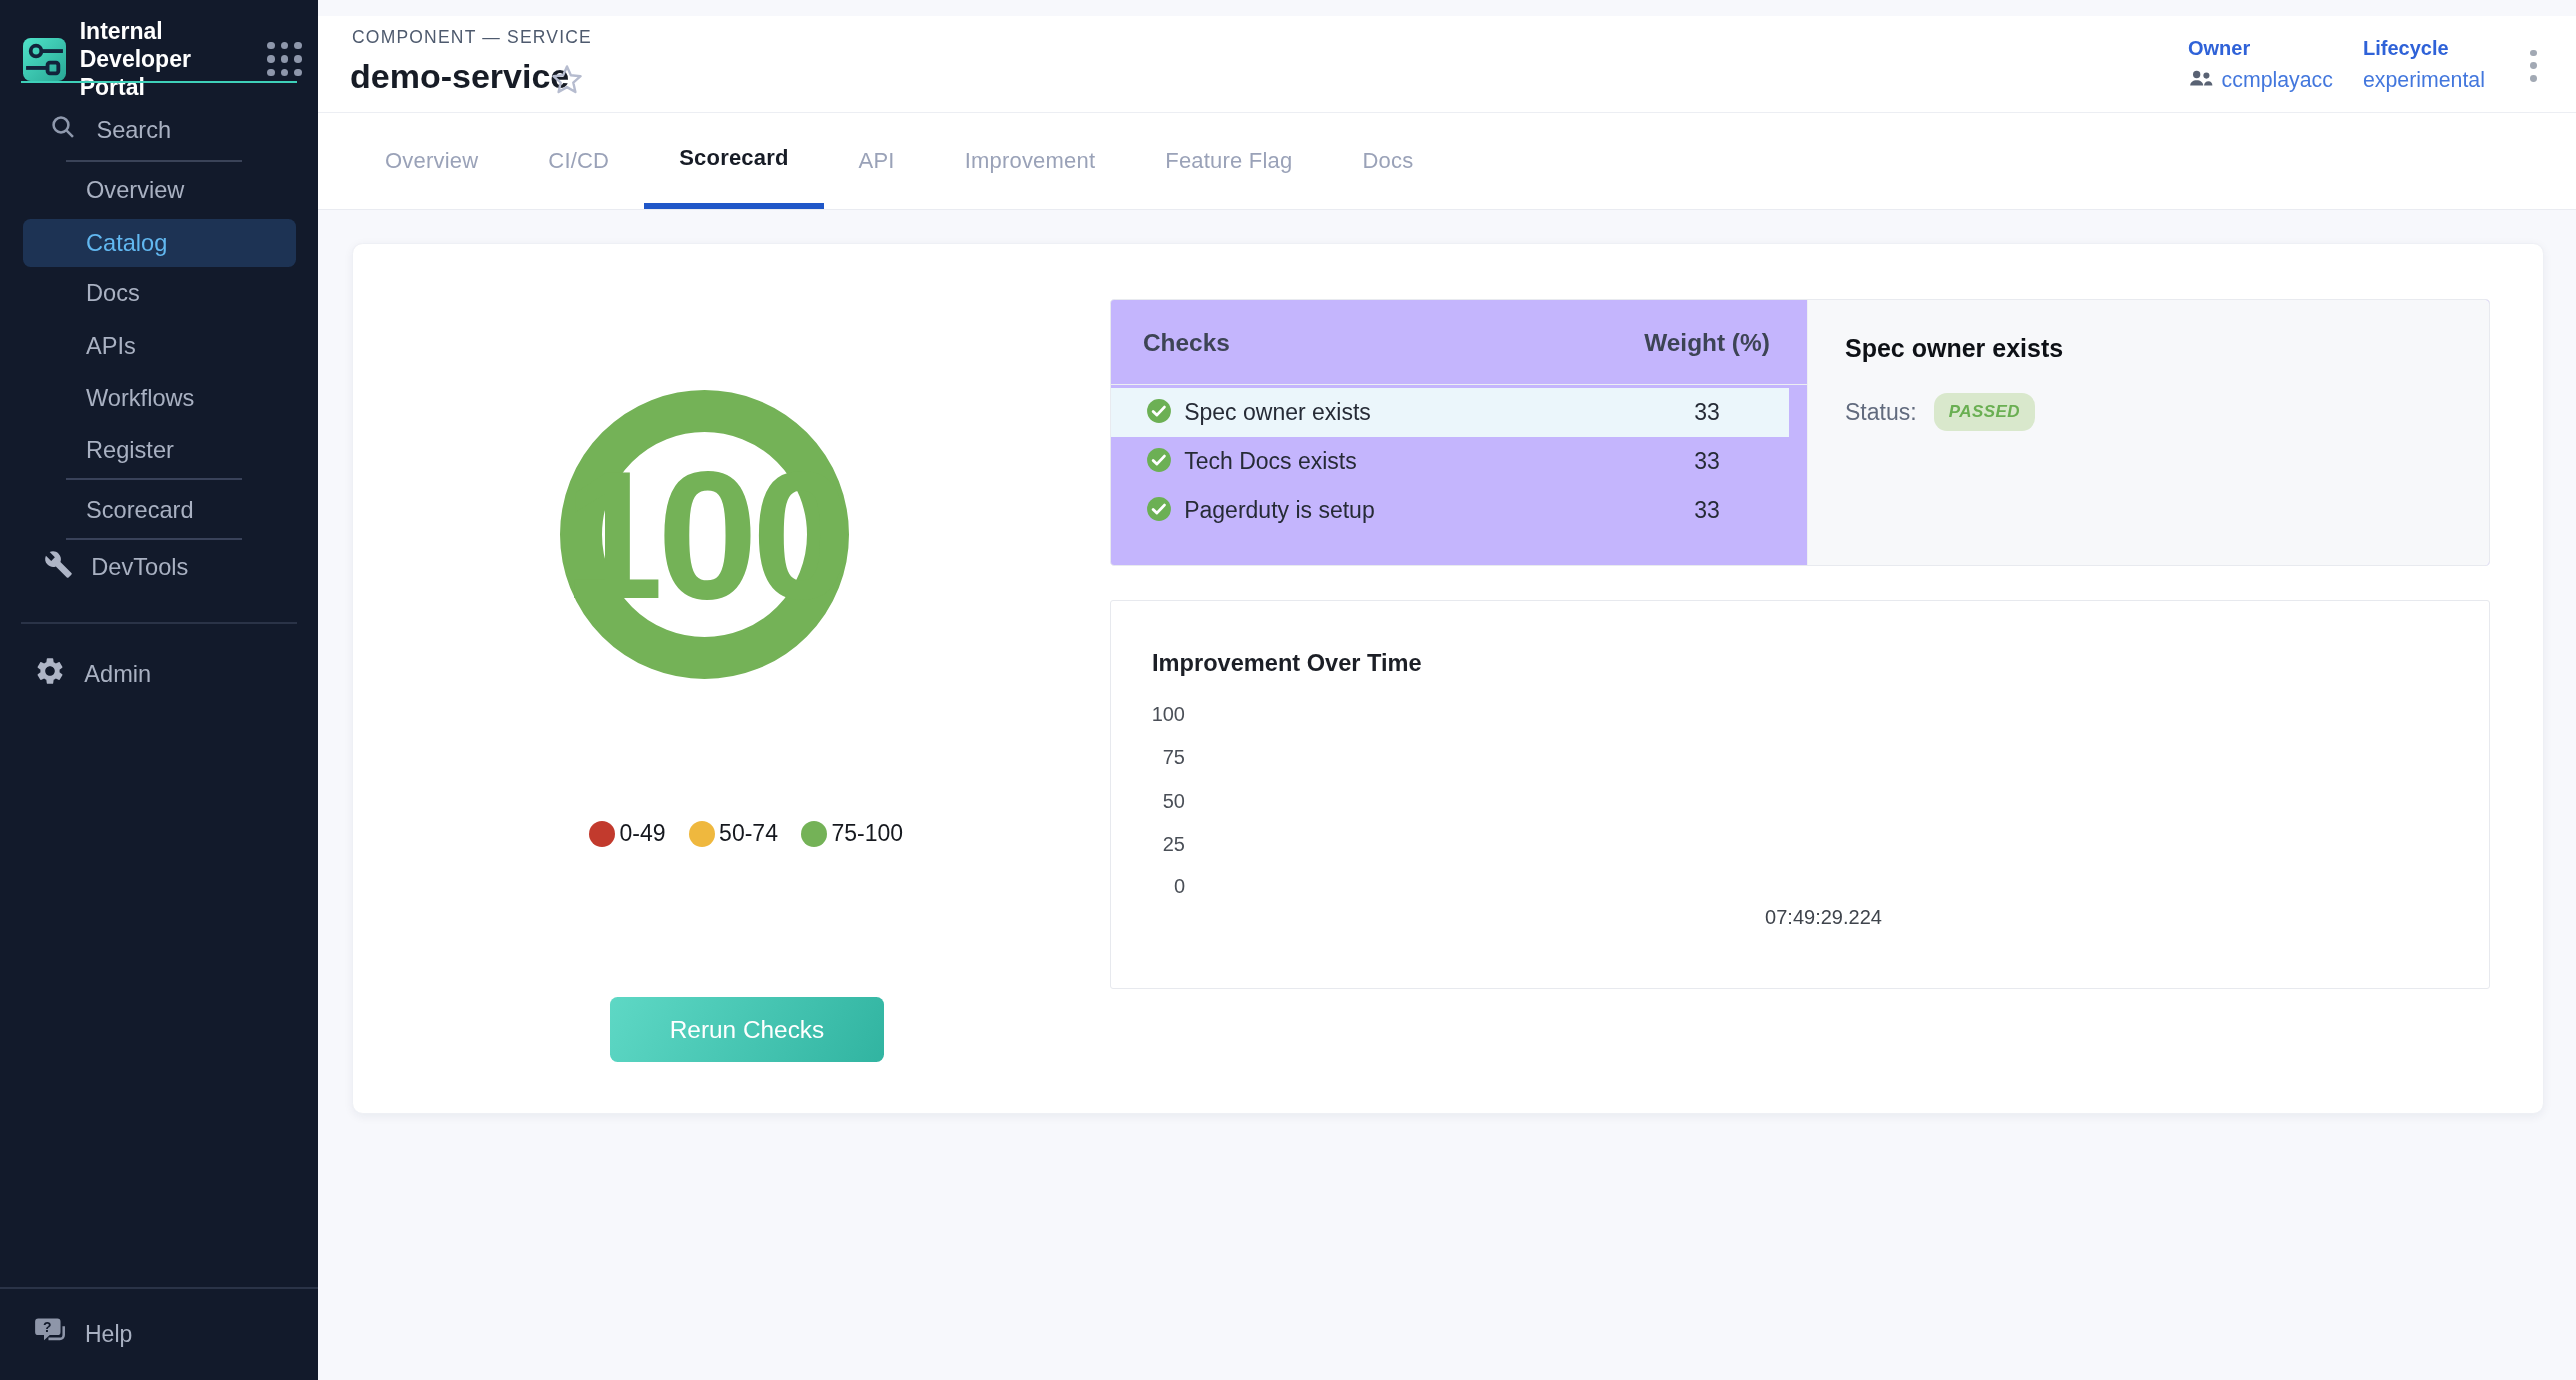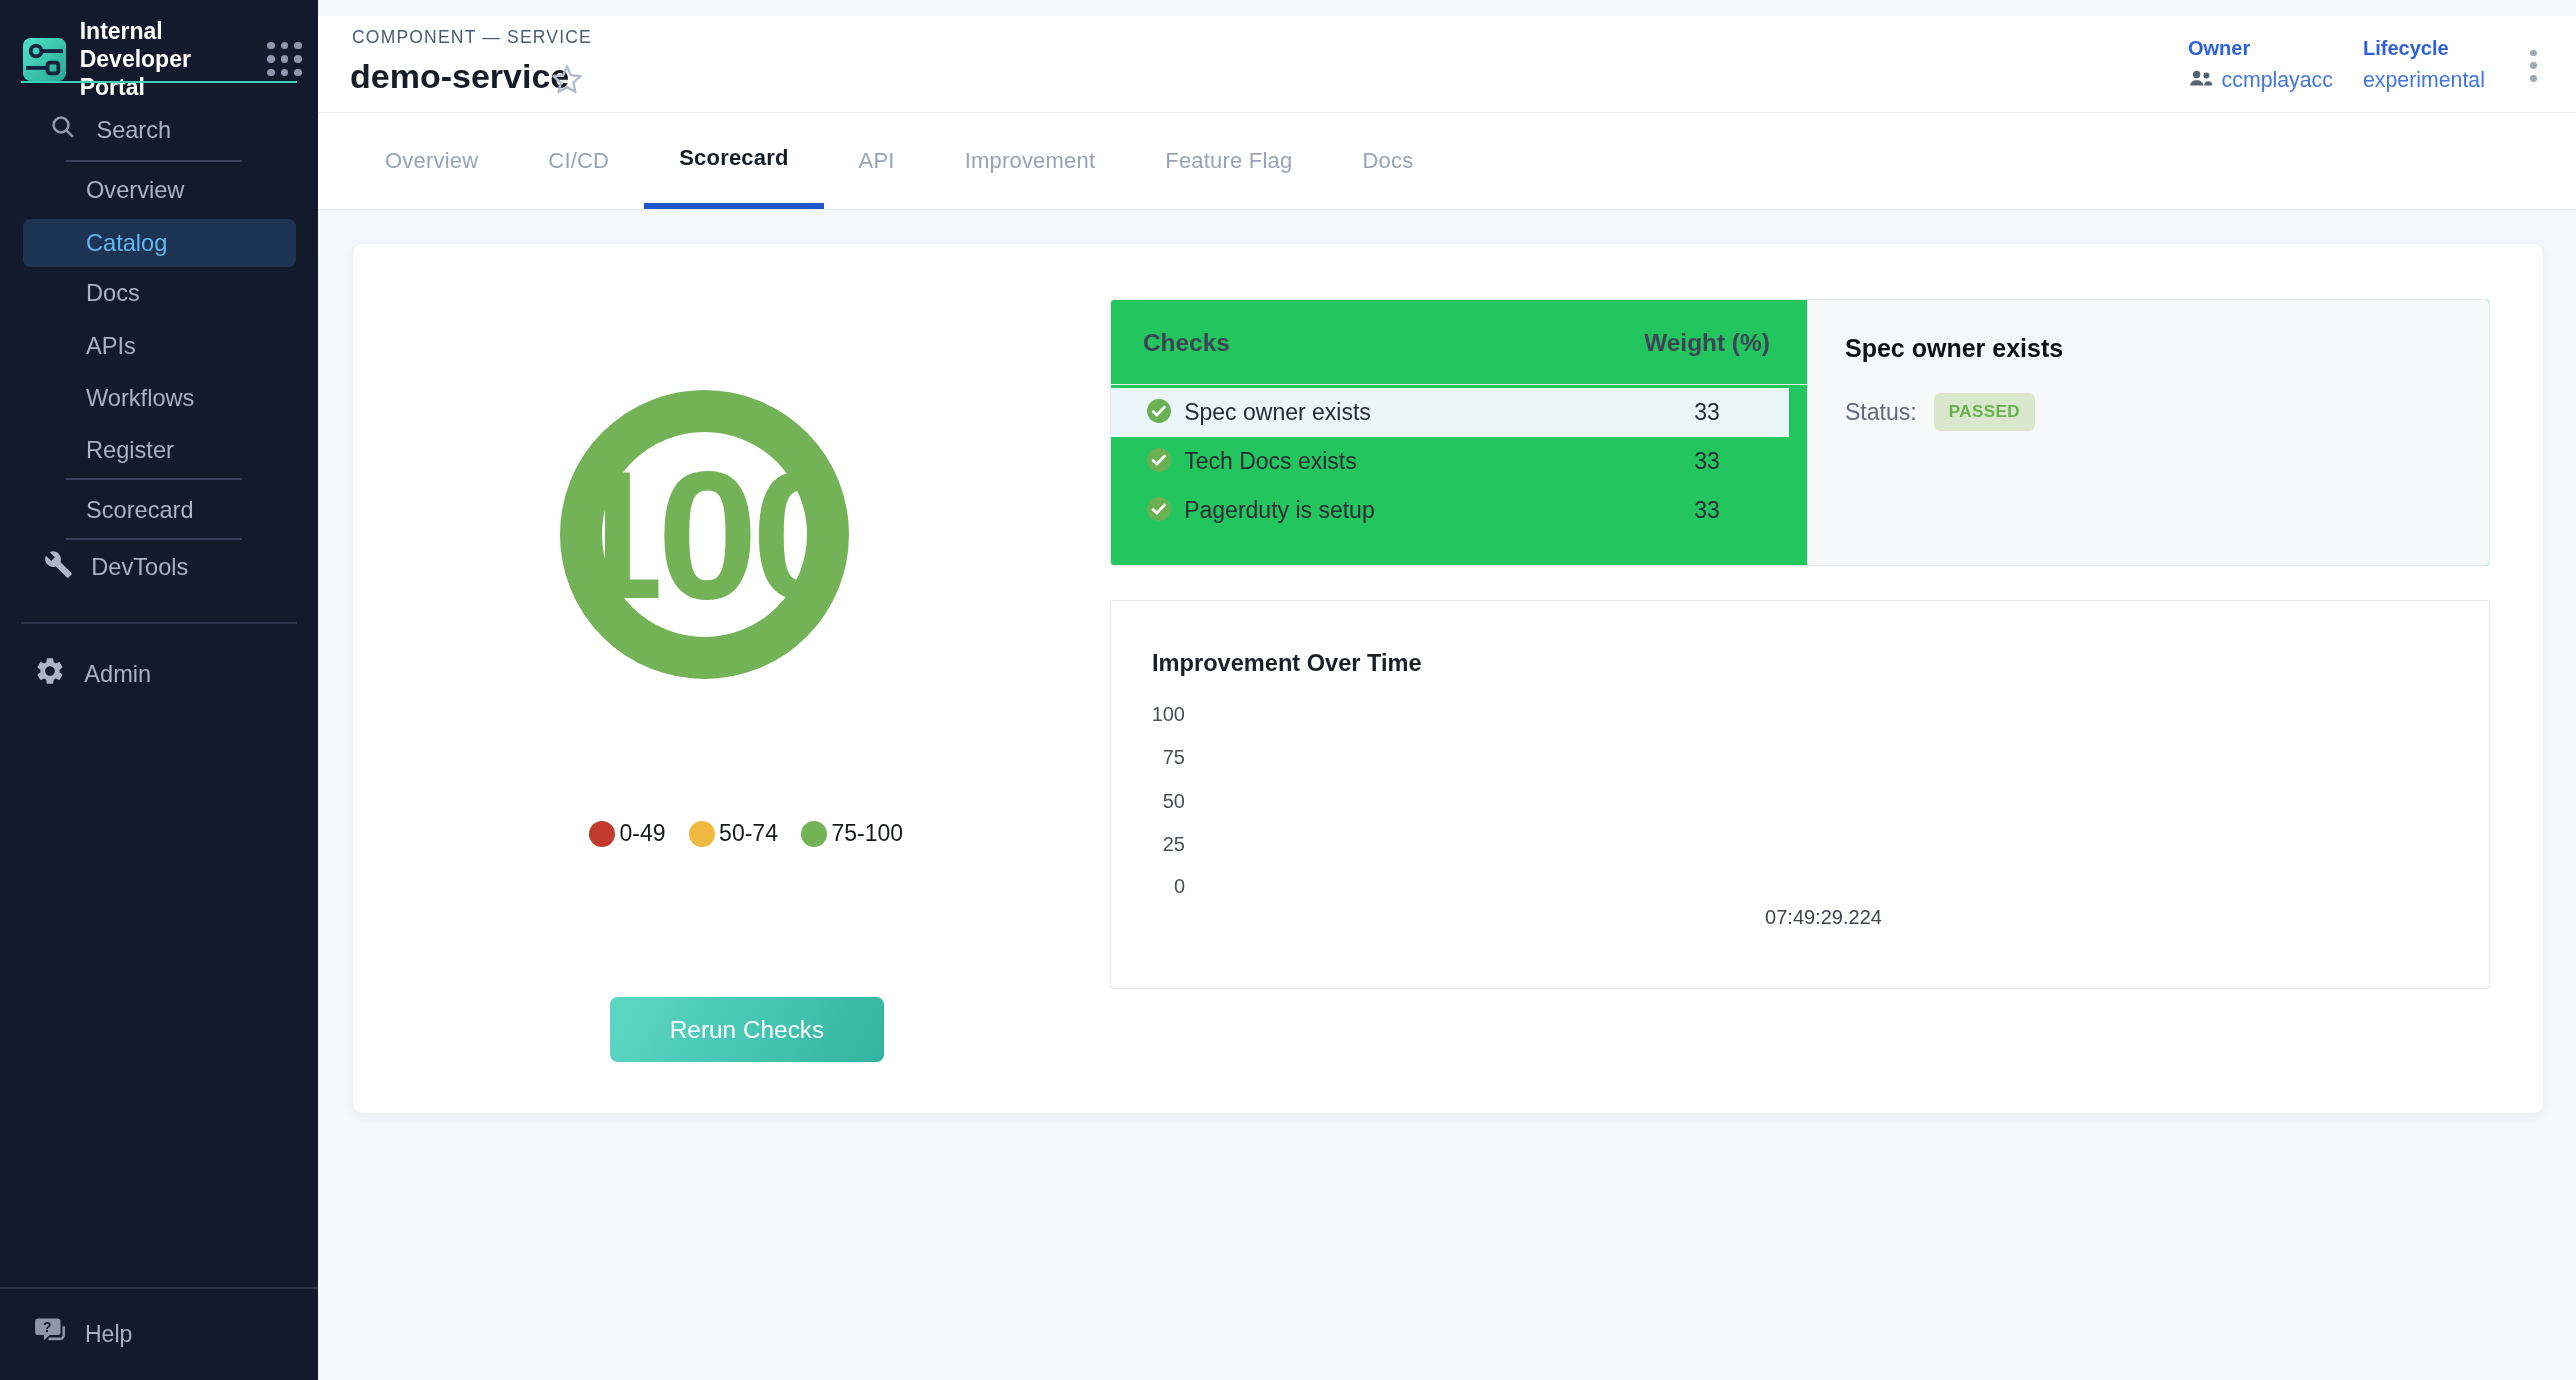--- a/index.html
+++ b/index.html
@@ -54,34 +54,34 @@
   .donut { position:absolute; left:207px; top:146px; width:289px; height:289px; border:42px solid #74b257; border-radius:50%; display:flex; align-items:center; justify-content:center; }
   .donut-score { font-size:181px; font-weight:700; color:#74b257; letter-spacing:-6.1px; }
   .legend { position:absolute; left:0; top:576px; width:786px; display:flex; justify-content:center; align-items:center; gap:23px; }
   .legend-item { display:flex; align-items:center; gap:4.6px; font-size:23px; color:#15181e; }
   .dot { width:26px; height:26px; border-radius:50%; }
   .dot-red { background:#c23a2d; } .dot-yellow { background:#efb83e; } .dot-green { background:#74b257; }
   .last-updated { position:absolute; left:0; top:698px; width:786px; text-align:center; font-size:25px; color:#20242e; }
   .rerun-btn { position:absolute; left:257px; top:753px; width:274px; height:65px; border:none; border-radius:7.6px; background:linear-gradient(120deg,#5ed8c5,#31b4a1); color:#ffffff; font-size:24.4px; font-family:inherit; display:flex; align-items:center; justify-content:center; cursor:pointer; }
 
   
-  .checks-box { position:absolute; left:757px; top:55px; width:1380px; height:267px; border:1.5px solid #e8eaef; border-radius:4.6px; background:#22c55e; display:flex; overflow:hidden; }
+  .checks-box { position:absolute; left:757px; top:55px; width:1380px; height:267px; border:1.5px solid #e8eaef; border-radius:4.6px; background:#c4b5fd; display:flex; overflow:hidden; }
   .checks-left { width:696px; position:relative; }
   .checks-head { position:absolute; top:0; left:0; right:0; height:85px; border-bottom:1.5px solid #eceef2; }
   .checks-head .col-name { position:absolute; left:32px; top:29px; font-size:24.4px; font-weight:700; color:#3d4455; }
   .checks-head .col-weight { position:absolute; left:495px; top:29px; width:202px; text-align:center; font-size:24.4px; font-weight:700; color:#3d4455; }
   .check-row { position:absolute; left:0; width:678px; height:49px; display:flex; align-items:center; padding-left:35px; cursor:pointer; }
   .check-row.selected { background:#ebf6fb; }
   .check-row .row-label { margin-left:12.2px; font-size:23px; color:#262b36; }
   .check-row .row-weight { position:absolute; left:495px; width:202px; text-align:center; font-size:23px; color:#262b36; }
   .checks-detail { flex:1; background:#f7f8fa; border-left:0.8px solid #eef0f3; position:relative; }
   .detail-title { position:absolute; left:37px; top:34px; font-size:25px; font-weight:700; color:#0e1116; }
   .detail-status { position:absolute; left:37px; top:93px; display:flex; align-items:center; gap:17px; }
   .status-label { font-size:23px; color:#626b7e; }
-  .status-badge { background:#d9e8cc; color:#6aaf52; font-size:17px; font-weight:700; letter-spacing:0.4px; padding:9.1px 15.2px; border-radius:6px; }
+  .status-badge { background:#d9e8cc; color:#6aaf52; font-size:17px; font-weight:700; letter-spacing:0.4px; padding:9.1px 15.2px; border-radius:13px;font-style:italic; }
 
   
   .chart-box { position:absolute; left:757px; top:356px; width:1380px; height:389px; border:1.5px solid #e7e9ee; border-radius:3px; background:#ffffff; }
   .chart-title { position:absolute; left:41px; top:49px; font-size:23.6px; font-weight:700; color:#1c1f26; }
   .ytick { position:absolute; left:0; width:74px; text-align:right; font-size:20px; color:#4a4f57; }
   .xtick { position:absolute; left:408px; top:305px; width:609px; text-align:center; font-size:20px; color:#3f444c; }
 </style>
 </head>
 <body>
 

